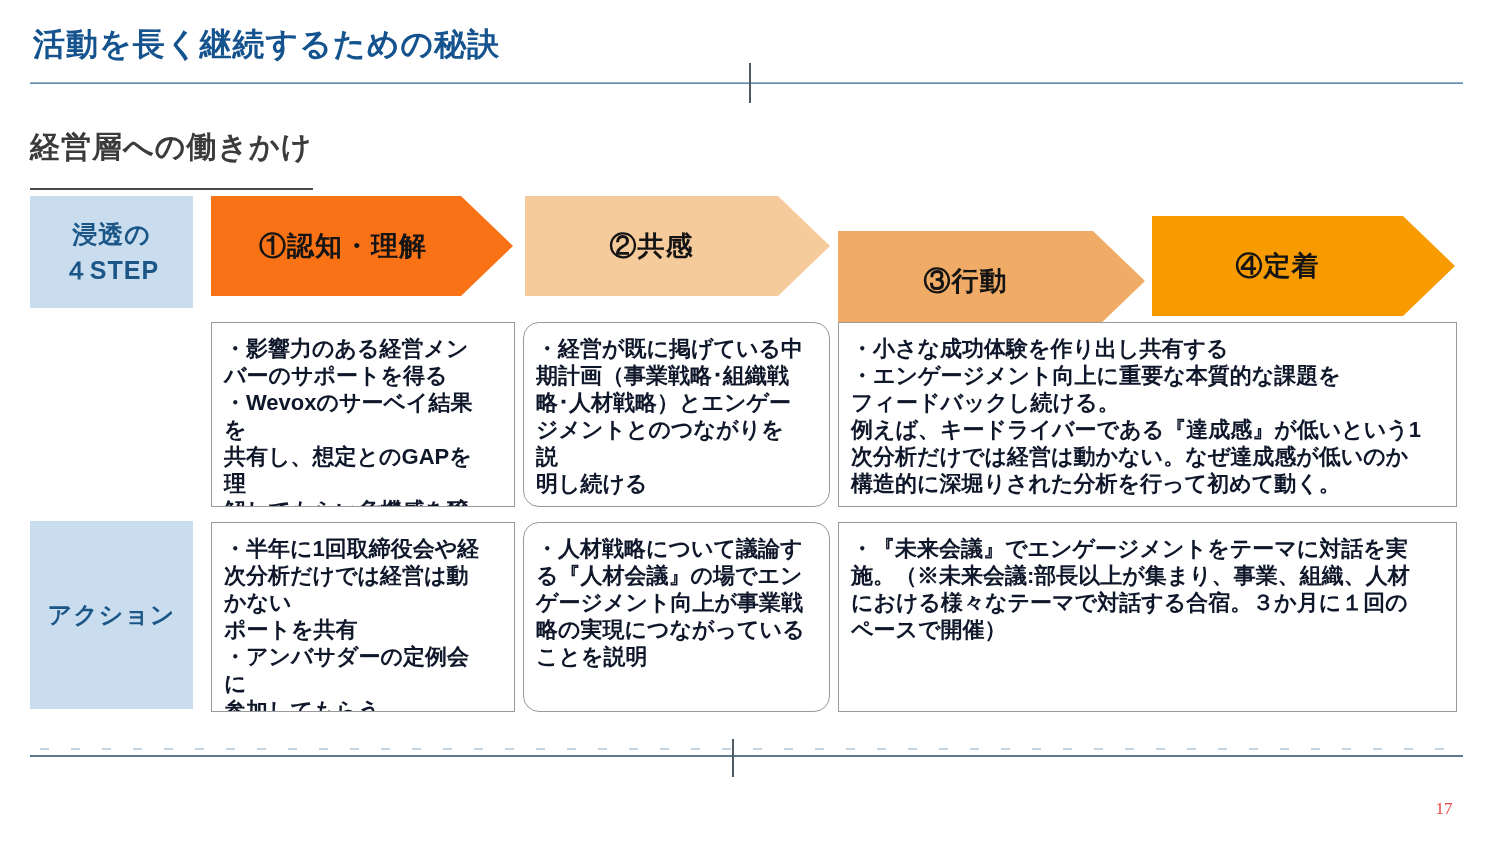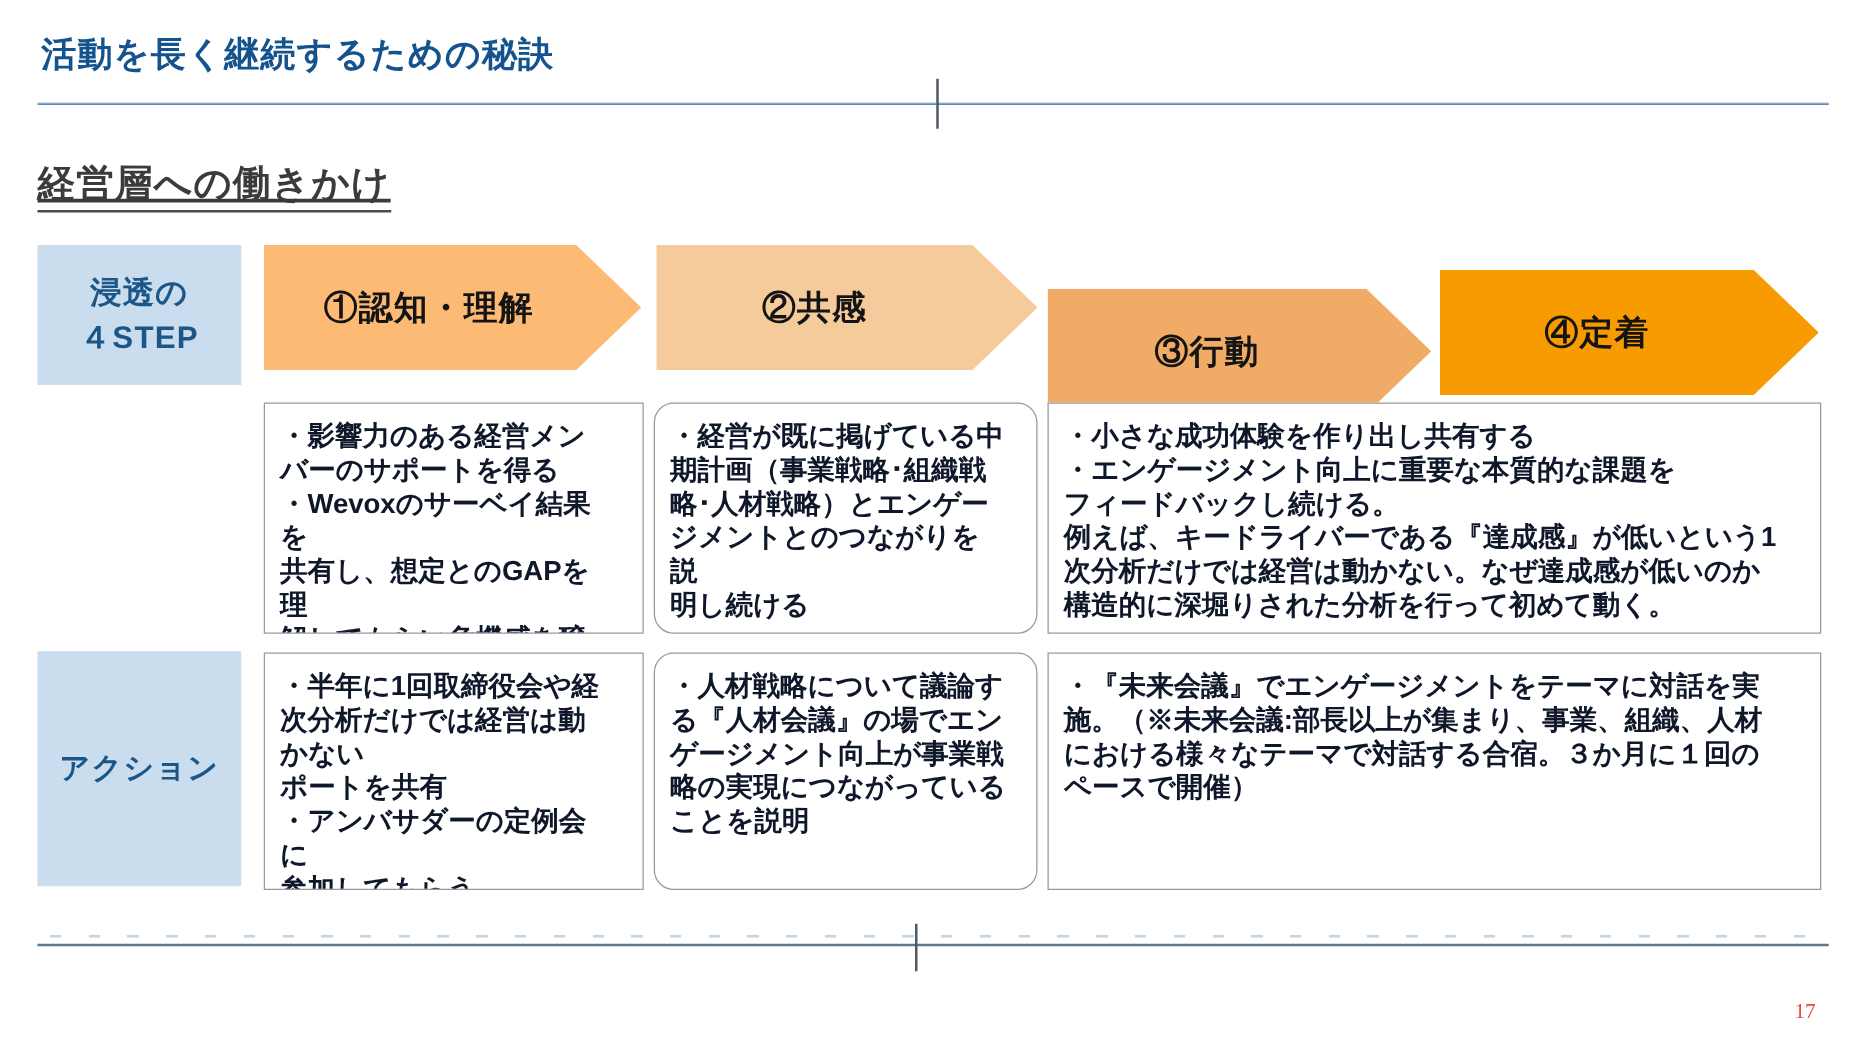--- a/index.html
+++ b/index.html
@@ -2,29 +2,29 @@
 <html lang="ja"><head>
 <meta charset="utf-8">
 <style>
   html,body{margin:0;padding:0;background:#ffffff;}
   .slide{
     position:relative;width:1500px;height:844px;background:#ffffff;overflow:hidden;
     font-family:"Liberation Sans",sans-serif;
   }
   .title{
     position:absolute;left:33px;top:26px;
-    font-size:28px;line-height:36px;font-weight:bold;color:#14538e;letter-spacing:1px;
+    font-size:32px;line-height:36px;font-weight:bold;color:#14538e;letter-spacing:1px;
   }
   .header-rule{position:absolute;left:30px;top:82px;width:1433px;height:2px;
     background:linear-gradient(#a9c4da,#4f7ca9);}
   .header-tick{position:absolute;left:749px;top:63px;width:2px;height:40px;background:#4e5a64;}
   .section-heading{
     position:absolute;left:30px;top:127px;
     font-size:30px;font-weight:600;color:#3b3b3b;
-    border-bottom:2px solid #4a4a4a;padding-bottom:0;letter-spacing:1px;text-decoration:underline;
+    border-bottom:2px solid #4a4a4a;padding-bottom:20px;letter-spacing:1px;
   }
   .row-label{
     position:absolute;left:30px;width:163px;background:#c9ddef;color:#1b5687;
     display:flex;align-items:center;justify-content:center;text-align:center;
     font-size:25px;font-weight:bold;white-space:pre-line;letter-spacing:1px;line-height:1.45;
     box-sizing:border-box;
   }
   .row-label.r1{top:196px;height:112px;}
   .row-label.r2{top:320px;height:184px;}
   .row-label.r3{top:521px;height:188px;font-size:24px;}
@@ -66,21 +66,21 @@
 
   <div class="title">活動を長く継続するための秘訣</div>
   <div class="header-rule"></div>
   <div class="header-tick"></div>
 
   <div class="section-heading">経営層への働きかけ</div>
 
   <div class="row-label r1">浸透の
 ４STEP</div>
 
-  <div class="step-arrow s1" style="background: #fdba74; padding-left: 14px;">①認知・理解</div>
+  <div class="step-arrow s1" style="background: #f97316; padding-left: 14px;">①認知・理解</div>
   <div class="step-arrow s2" style="background: rgb(246, 203, 155);">②共感</div>
   <div class="step-arrow s3" style="background: rgb(240, 172, 102);">③行動</div>
   <div class="step-arrow s4" style="background: rgb(247, 155, 0); margin-top: 20px;">④定着</div>
 
 
   <div class="row-points">
     <div class="cell c1">・影響力のある経営メン
 バーのサポートを得る
 ・Wevoxのサーベイ結果を
 共有し、想定とのGAPを理

